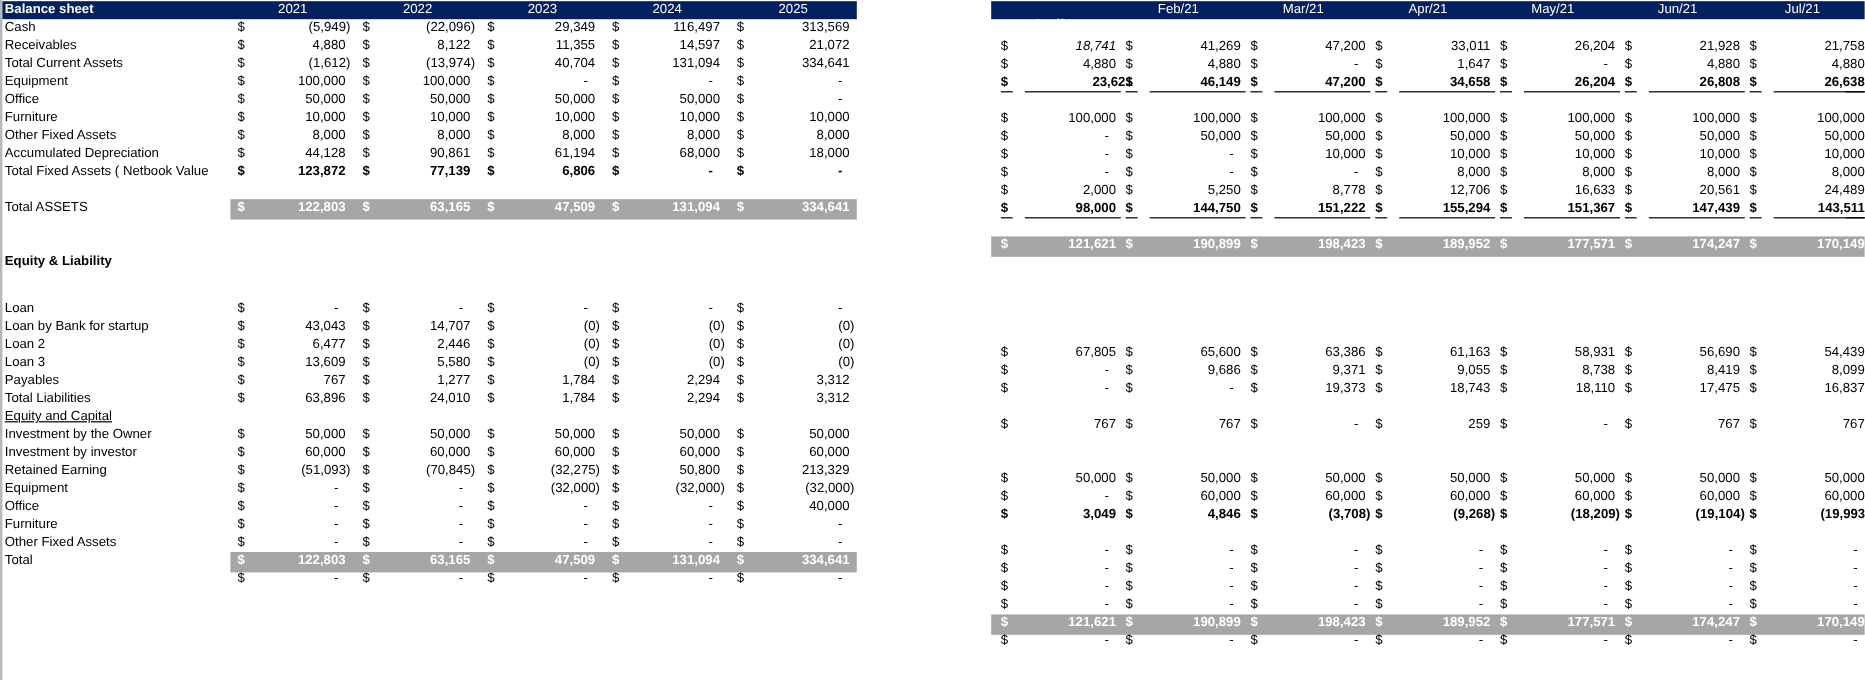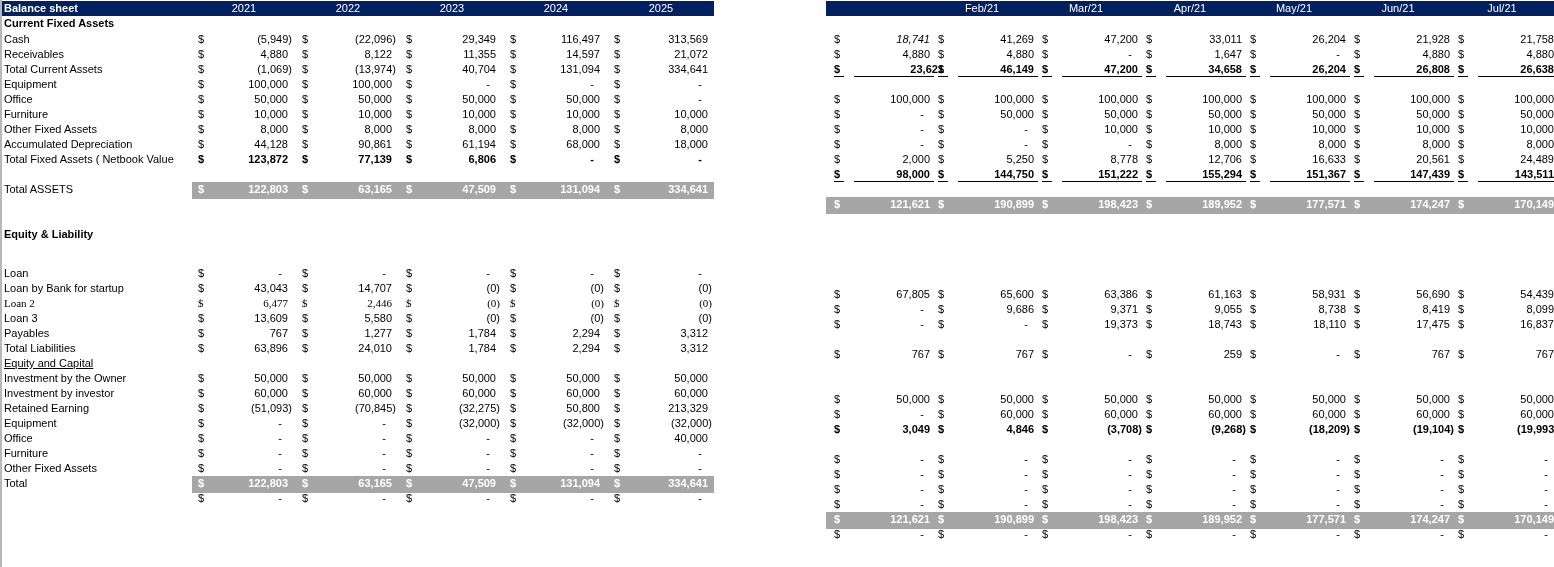--- a/index.html
+++ b/index.html
@@ -33,23 +33,20 @@
 <div class="pane pane-left" id="pane-left">
   <div class="row hdr" style="width:712px;">
     <span class="lbl">Balance sheet</span>
     <span class="colhead" style="left:190px;width:104px;">2021</span>
     <span class="colhead" style="left:294px;width:104px;">2022</span>
     <span class="colhead" style="left:398px;width:104px;">2023</span>
     <span class="colhead" style="left:502px;width:104px;">2024</span>
     <span class="colhead" style="left:606px;width:106px;">2025</span>
   </div>
   <div id="yearly-body">
-      <div class="row" style="height: 16px;">
-        <span class="lbl bold">Current Fixed Assets</span>
-      </div>
       <div class="row" style="height: 15px;">
         <span class="lbl">Cash</span>
         <span class="dollar" style="left: 196px;">$</span>
         <span class="val" style="left: 200px; width: 90px;">(5,949)</span>
         <span class="dollar" style="left: 300px;">$</span>
         <span class="val" style="left: 304px; width: 90px;">(22,096)</span>
         <span class="dollar" style="left: 404px;">$</span>
         <span class="val" style="left: 404px; width: 90px;">29,349</span>
         <span class="dollar" style="left: 508px;">$</span>
         <span class="val" style="left: 508px; width: 90px;">116,497</span>
@@ -65,21 +62,21 @@
         <span class="dollar" style="left: 404px;">$</span>
         <span class="val" style="left: 404px; width: 90px;">11,355</span>
         <span class="dollar" style="left: 508px;">$</span>
         <span class="val" style="left: 508px; width: 90px;">14,597</span>
         <span class="dollar" style="left: 612px;">$</span>
         <span class="val" style="left: 616px; width: 90px;">21,072</span>
       </div>
       <div class="row" style="height: 15px;">
         <span class="lbl">Total Current Assets</span>
         <span class="dollar" style="left: 196px;">$</span>
-        <span class="val" style="left: 200px; width: 90px;">(1,069)</span>
+        <span class="val" style="left: 200px; width: 90px;">(1,612)</span>
         <span class="dollar" style="left: 300px;">$</span>
         <span class="val" style="left: 304px; width: 90px;">(13,974)</span>
         <span class="dollar" style="left: 404px;">$</span>
         <span class="val" style="left: 404px; width: 90px;">40,704</span>
         <span class="dollar" style="left: 508px;">$</span>
         <span class="val" style="left: 508px; width: 90px;">131,094</span>
         <span class="dollar" style="left: 612px;">$</span>
         <span class="val" style="left: 616px; width: 90px;">334,641</span>
       </div>
       <div class="row" style="height: 15px;">
@@ -199,21 +196,21 @@
         <span class="val" style="left: 196px; width: 90px;">43,043</span>
         <span class="dollar" style="left: 300px;">$</span>
         <span class="val" style="left: 300px; width: 90px;">14,707</span>
         <span class="dollar" style="left: 404px;">$</span>
         <span class="val" style="left: 408px; width: 90px;">(0)</span>
         <span class="dollar" style="left: 508px;">$</span>
         <span class="val" style="left: 512px; width: 90px;">(0)</span>
         <span class="dollar" style="left: 612px;">$</span>
         <span class="val" style="left: 620px; width: 90px;">(0)</span>
       </div>
-      <div class="row" style="height: 15px; font-family: Liberation Serif, serif;">
+      <div class="row" style="height: 15px;">
         <span class="lbl">Loan 2</span>
         <span class="dollar" style="left: 196px;">$</span>
         <span class="val" style="left: 196px; width: 90px;">6,477</span>
         <span class="dollar" style="left: 300px;">$</span>
         <span class="val" style="left: 300px; width: 90px;">2,446</span>
         <span class="dollar" style="left: 404px;">$</span>
         <span class="val" style="left: 408px; width: 90px;">(0)</span>
         <span class="dollar" style="left: 508px;">$</span>
         <span class="val" style="left: 512px; width: 90px;">(0)</span>
         <span class="dollar" style="left: 612px;">$</span>

